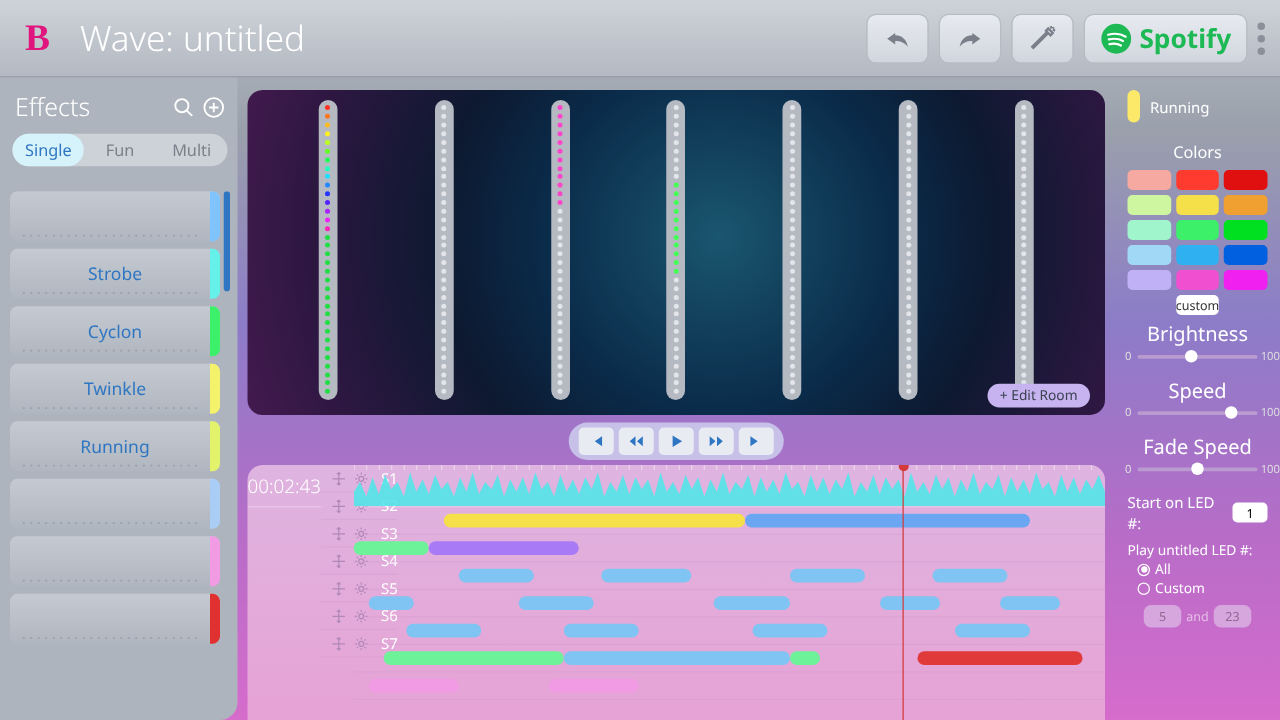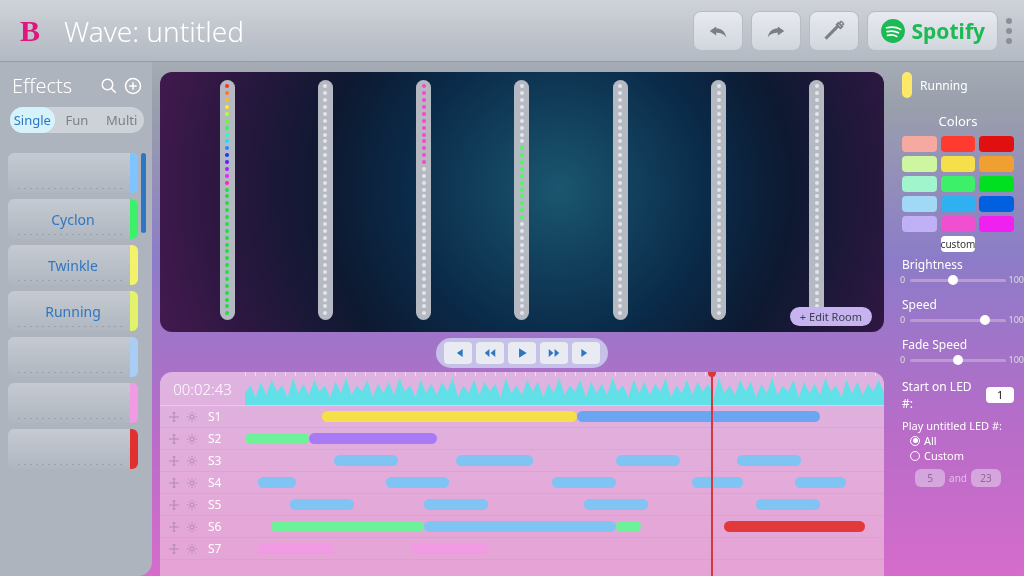--- a/index.html
+++ b/index.html
@@ -12,21 +12,21 @@
 .tb-spacer{flex:1}
 .tb-btn{width:50px;height:40px;border-radius:8px;border:1px solid #b6bbc4;background:linear-gradient(#e7eaef,#d1d6de);margin:0 4px;display:flex;align-items:center;justify-content:center;cursor:pointer;color:#6f747e}
 .tb-btn svg{width:26px;height:22px;fill:#7a7f89}
 .spotify{height:40px;padding:0 12px;border-radius:8px;border:1px solid #b6bbc4;background:linear-gradient(#e7eaef,#d1d6de);display:flex;align-items:center;gap:6px;color:#1db954;font-weight:700;font-size:21px;margin-left:4px}
 .spotify svg{width:26px;height:26px;fill:#1db954}
 .kebab{display:flex;flex-direction:column;gap:4px;margin-left:8px;margin-right:4px}
 .kebab span{width:6px;height:6px;border-radius:50%;background:#8a8f99}
 
 .main{display:flex;height:514px}
 
-.sidebar{width:152px;background:#aeb4bd;display:flex;flex-direction:column;padding:6px 6px 6px 8px;border-radius:0 0 14px 0}
+.sidebar{width:190px;background:#aeb4bd;display:flex;flex-direction:column;padding:6px 6px 6px 8px;border-radius:0 0 14px 0}
 .sb-head{display:flex;align-items:center;margin:4px 4px 8px}
 .sb-title{color:#fff;font-size:20px;font-weight:300}
 .sb-icons{margin-left:auto;display:flex;gap:6px;color:#fff}
 .sb-icons svg{width:18px;height:18px;fill:none;stroke:#fff;stroke-width:2}
 .seg{display:flex;background:#cdd2d9;border-radius:14px;height:26px;margin:0 2px 20px}
 .seg div{flex:1;display:flex;align-items:center;justify-content:center;font-size:13px;color:#7a7f89;border-radius:14px;cursor:pointer}
 .seg .active{background:#d6f3fb;color:#2f76c2}
 .fxlist{flex:1;overflow:hidden;position:relative}
 .fxlist::after{content:"";position:absolute;right:0;top:0;width:5px;height:80px;background:#2f76c2;border-radius:3px}
 .fx-item{height:40px;background:linear-gradient(#c5cad2,#b0b6bf);border-radius:6px;margin:0 8px 6px 0;display:flex;align-items:center;position:relative;cursor:grab}
@@ -56,21 +56,21 @@
 .strip.s1 i:nth-child(n+16){background:#22dd44}
 .strip.s3 i:nth-child(-n+12){background:#ff44cc}
 .strip.s4 i:nth-child(n+10):nth-child(-n+20){background:#44ff55}
 .edit-room{position:absolute;right:12px;bottom:6px;background:#c6b3f0;color:#3a4150;font-size:11px;padding:2px 10px;border-radius:10px;cursor:pointer}
 .transport{display:flex;justify-content:center;margin:6px 0 4px}
 .transport .bar{display:flex;gap:4px;background:#c7c0e8;border-radius:16px;padding:4px 8px}
 .transport button{width:28px;height:22px;border:none;background:#e8ebf2;border-radius:4px;color:#2f76c2;display:flex;align-items:center;justify-content:center;cursor:pointer}
 .transport svg{width:14px;height:14px;fill:#2f76c2}
 
 .timeline{flex:1;background:linear-gradient(#dfb4e0,#e6a3d5);border-radius:12px 12px 0 0;display:flex;overflow:hidden;position:relative}
-.tl-gutter{width:85px;display:flex;flex-direction:column}
+.tl-gutter{width:85px;display:flex;flex-direction:row}
 .tc{height:34px;display:flex;align-items:center;justify-content:center;color:#fff;font-size:15px;font-weight:300;border-bottom:1px solid rgba(255,255,255,.3)}
 .row-head{height:22px;display:flex;align-items:center;gap:6px;padding-left:8px;border-bottom:1px solid rgba(200,150,200,.3)}
 .row-head svg{width:12px;height:12px;fill:none;stroke:#b088b8;stroke-width:2}
 .row-head .rl{color:#fff;font-size:12px;margin-left:4px}
 .tl-body{flex:1;position:relative}
 .wave-row{height:34px;border-bottom:1px solid rgba(255,255,255,.3);position:relative;overflow:hidden}
 .wave-row svg{position:absolute;inset:0;width:100%;height:100%}
 .ruler{position:absolute;top:0;left:0;right:0;height:4px;background-image:linear-gradient(90deg,#fff 1px,transparent 1px);background-size:10px 4px;opacity:.5}
 .track{height:22px;border-bottom:1px solid rgba(200,150,200,.3);position:relative}
 .clip{position:absolute;top:5px;height:11px;border-radius:6px}
@@ -78,21 +78,21 @@
 .playhead::before{content:"";position:absolute;top:-3px;left:-3px;width:8px;height:8px;background:#d43a3a;border-radius:50%}
 
 .props{width:132px;padding:10px 10px 0;color:#fff;font-size:12px;display:flex;flex-direction:column;align-items:center}
 .eff-name{display:flex;align-items:center;gap:8px;align-self:flex-start;margin-bottom:10px}
 .eff-name .swatch{width:10px;height:26px;background:#fce96a;border-radius:5px}
 .sect-title{font-size:13px;text-align:center;margin:4px 0 6px}
 .palette{display:grid;grid-template-columns:repeat(3,1fr);gap:4px;width:100%}
 .palette div{height:16px;border-radius:4px;cursor:pointer}
 .custom-chip{grid-column:2;background:#fff;color:#333;font-size:10px;display:flex;align-items:center;justify-content:center;border-radius:8px;height:14px}
 .slider-row{width:100%;margin:4px 0}
-.sl-label{text-align:left;font-size:12px;margin-bottom:2px}
+.sl-label{text-align:center;font-size:16px;margin-bottom:2px}
 .sl-track{height:3px;background:#b99bcf;border-radius:2px;position:relative;margin:6px 8px}
 .sl-track::before{content:"0";position:absolute;left:-10px;top:-6px;font-size:9px;color:#ddd}
 .sl-track::after{content:"100";position:absolute;right:-18px;top:-6px;font-size:9px;color:#ddd}
 .sl-thumb{position:absolute;top:-4px;width:10px;height:10px;background:#fff;border-radius:50%;margin-left:-5px}
 .field-row{display:flex;align-items:center;gap:6px;width:100%;margin:6px 0 2px}
 .field-row input{width:28px;height:16px;border-radius:4px;border:none;font-size:10px;text-align:center}
 .radio-row{display:flex;align-items:center;gap:4px;font-size:11px;width:100%;padding-left:8px}
 .radio-row .r{width:10px;height:10px;border:1.5px solid #fff;border-radius:50%;display:inline-flex;align-items:center;justify-content:center}
 .radio-row .r.checked::after{content:"";width:5px;height:5px;background:#fff;border-radius:50%}
 .between{display:flex;align-items:center;gap:4px;margin-top:6px;opacity:.55}
@@ -151,20 +151,25 @@
       </div>
     </div>
     <div class="seg">
       <div class="active">Single</div>
       <div>Fun</div>
       <div>Multi</div>
     </div>
     <div class="fxlist" id="fxlist">
         <div class="fx-item">
           <span class="accent" style="background:#7fc4ff"></span>
+          <span class="dots"></span>
+        </div>
+        <div class="fx-item">
+          <span class="lbl">Strobe</span>
+          <span class="accent" style="background:#66f0ea"></span>
           <span class="dots"></span>
         </div>
         <div class="fx-item">
           <span class="lbl">Cyclon</span>
           <span class="accent" style="background:#3cf06a"></span>
           <span class="dots"></span>
         </div>
         <div class="fx-item">
           <span class="lbl">Twinkle</span>
           <span class="accent" style="background:#f3f26a"></span>

